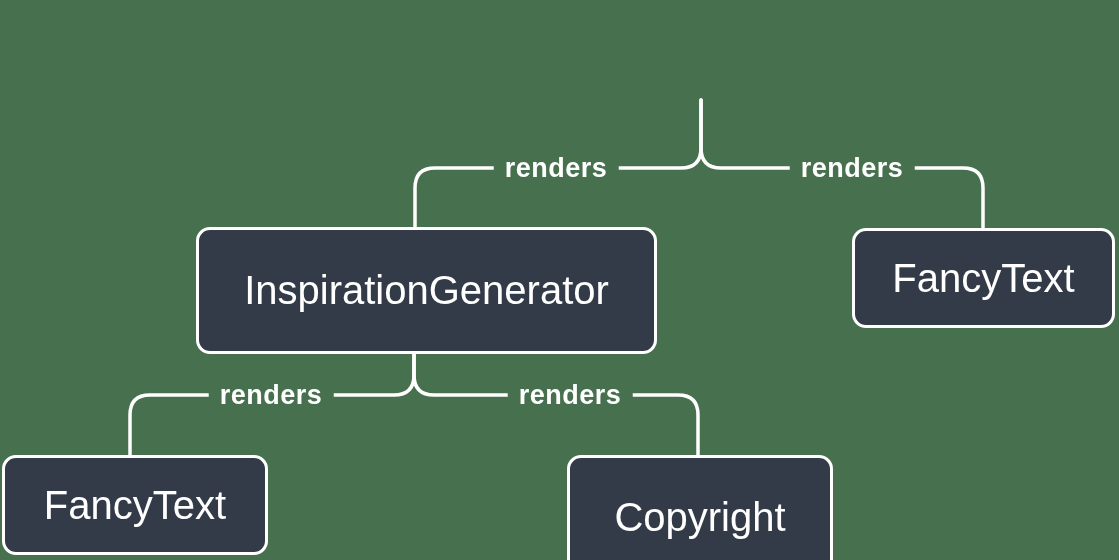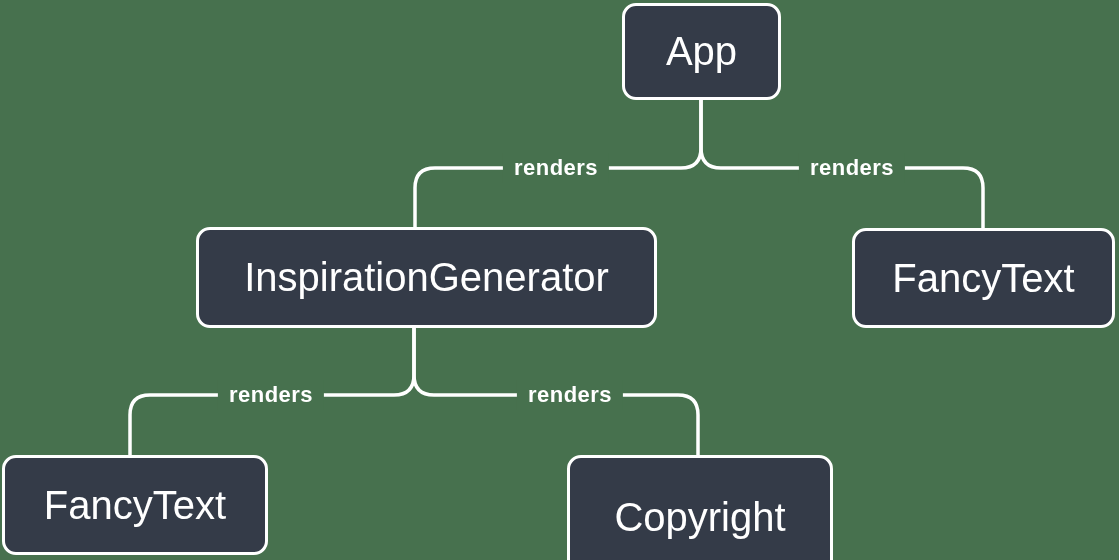--- a/index.html
+++ b/index.html
@@ -25,41 +25,41 @@
     fill: none;
     stroke: var(--line, #ffffff);
     stroke-width: 3.5;
     stroke-linecap: round;
   }
   .edge-label {
     position: absolute;
     transform: translate(-50%, -50%);
     background: var(--bg, #47714e);
     color: var(--text, #ffffff);
-    font-size: 22px;
+    font-size: 27px;
     font-weight: 700;
     padding: 2px 11px;
     white-space: nowrap;
     letter-spacing: 0.5px;
   }
   .node {
     position: absolute;
     box-sizing: border-box;
     background: var(--node, #343b48);
     border: 3px solid var(--line, #ffffff);
     border-radius: 14px;
     color: var(--text, #ffffff);
     font-size: 40px;
     display: flex;
     align-items: center;
     justify-content: center;
     white-space: nowrap;
   }
   #node-app        { left: 622px; top: 3px;   width: 159px; height: 97px;  }
-  #node-ig         { left: 196px; top: 227px; width: 461px; height: 101px; }
+  #node-ig         { left: 196px; top: 227px; width: 461px; height: 127px; }
   #node-ft-right   { left: 852px; top: 228px; width: 263px; height: 100px; }
   #node-ft-left    { left: 2px;   top: 455px; width: 266px; height: 100px; }
   #node-copyright  { left: 567px; top: 455px; width: 266px; height: 124px; }
 
   #edge-label-0 { left: 556px; top: 168px; }
   #edge-label-1 { left: 852px; top: 168px; }
   #edge-label-2 { left: 271px; top: 395px; }
   #edge-label-3 { left: 570px; top: 395px; }
 </style>
 </head>
@@ -72,19 +72,18 @@
     <path d="M701 100 L701 148 Q701 168 721 168 L963 168 Q983 168 983 188 L983 228"></path>
     <path d="M414 328 L414 375 Q414 395 394 395 L150 395 Q130 395 130 415 L130 455"></path>
     <path d="M414 328 L414 375 Q414 395 434 395 L678 395 Q698 395 698 415 L698 455"></path>
   </svg>
 
   <span id="edge-label-0" class="edge-label">renders</span>
   <span id="edge-label-1" class="edge-label">renders</span>
   <span id="edge-label-2" class="edge-label">renders</span>
   <span id="edge-label-3" class="edge-label">renders</span>
 
-  <div id="node-app" class="node">App</div>
   <div id="node-ig" class="node">InspirationGenerator</div>
   <div id="node-ft-right" class="node">FancyText</div>
   <div id="node-ft-left" class="node">FancyText</div>
   <div id="node-copyright" class="node">Copyright</div>
 
 </div>
 
 </body></html>

